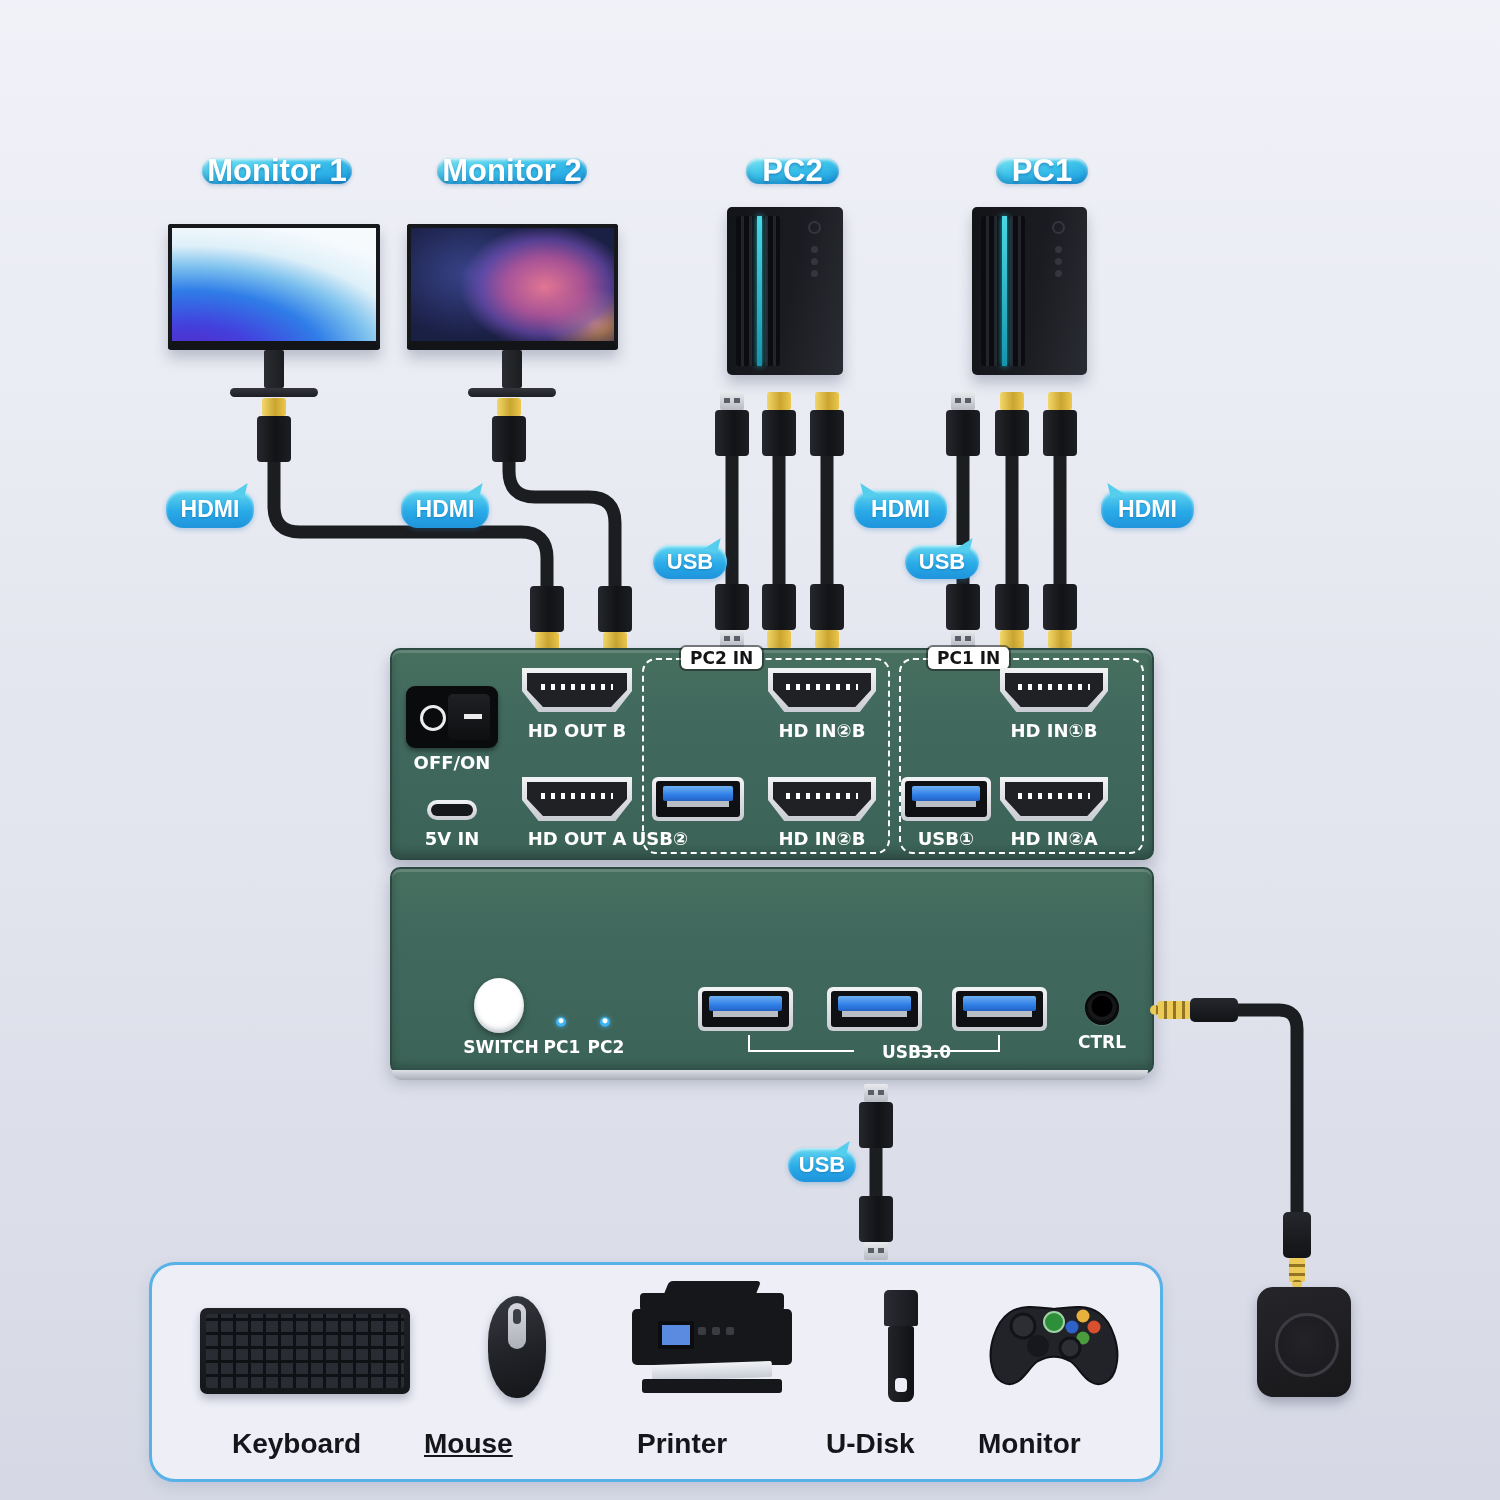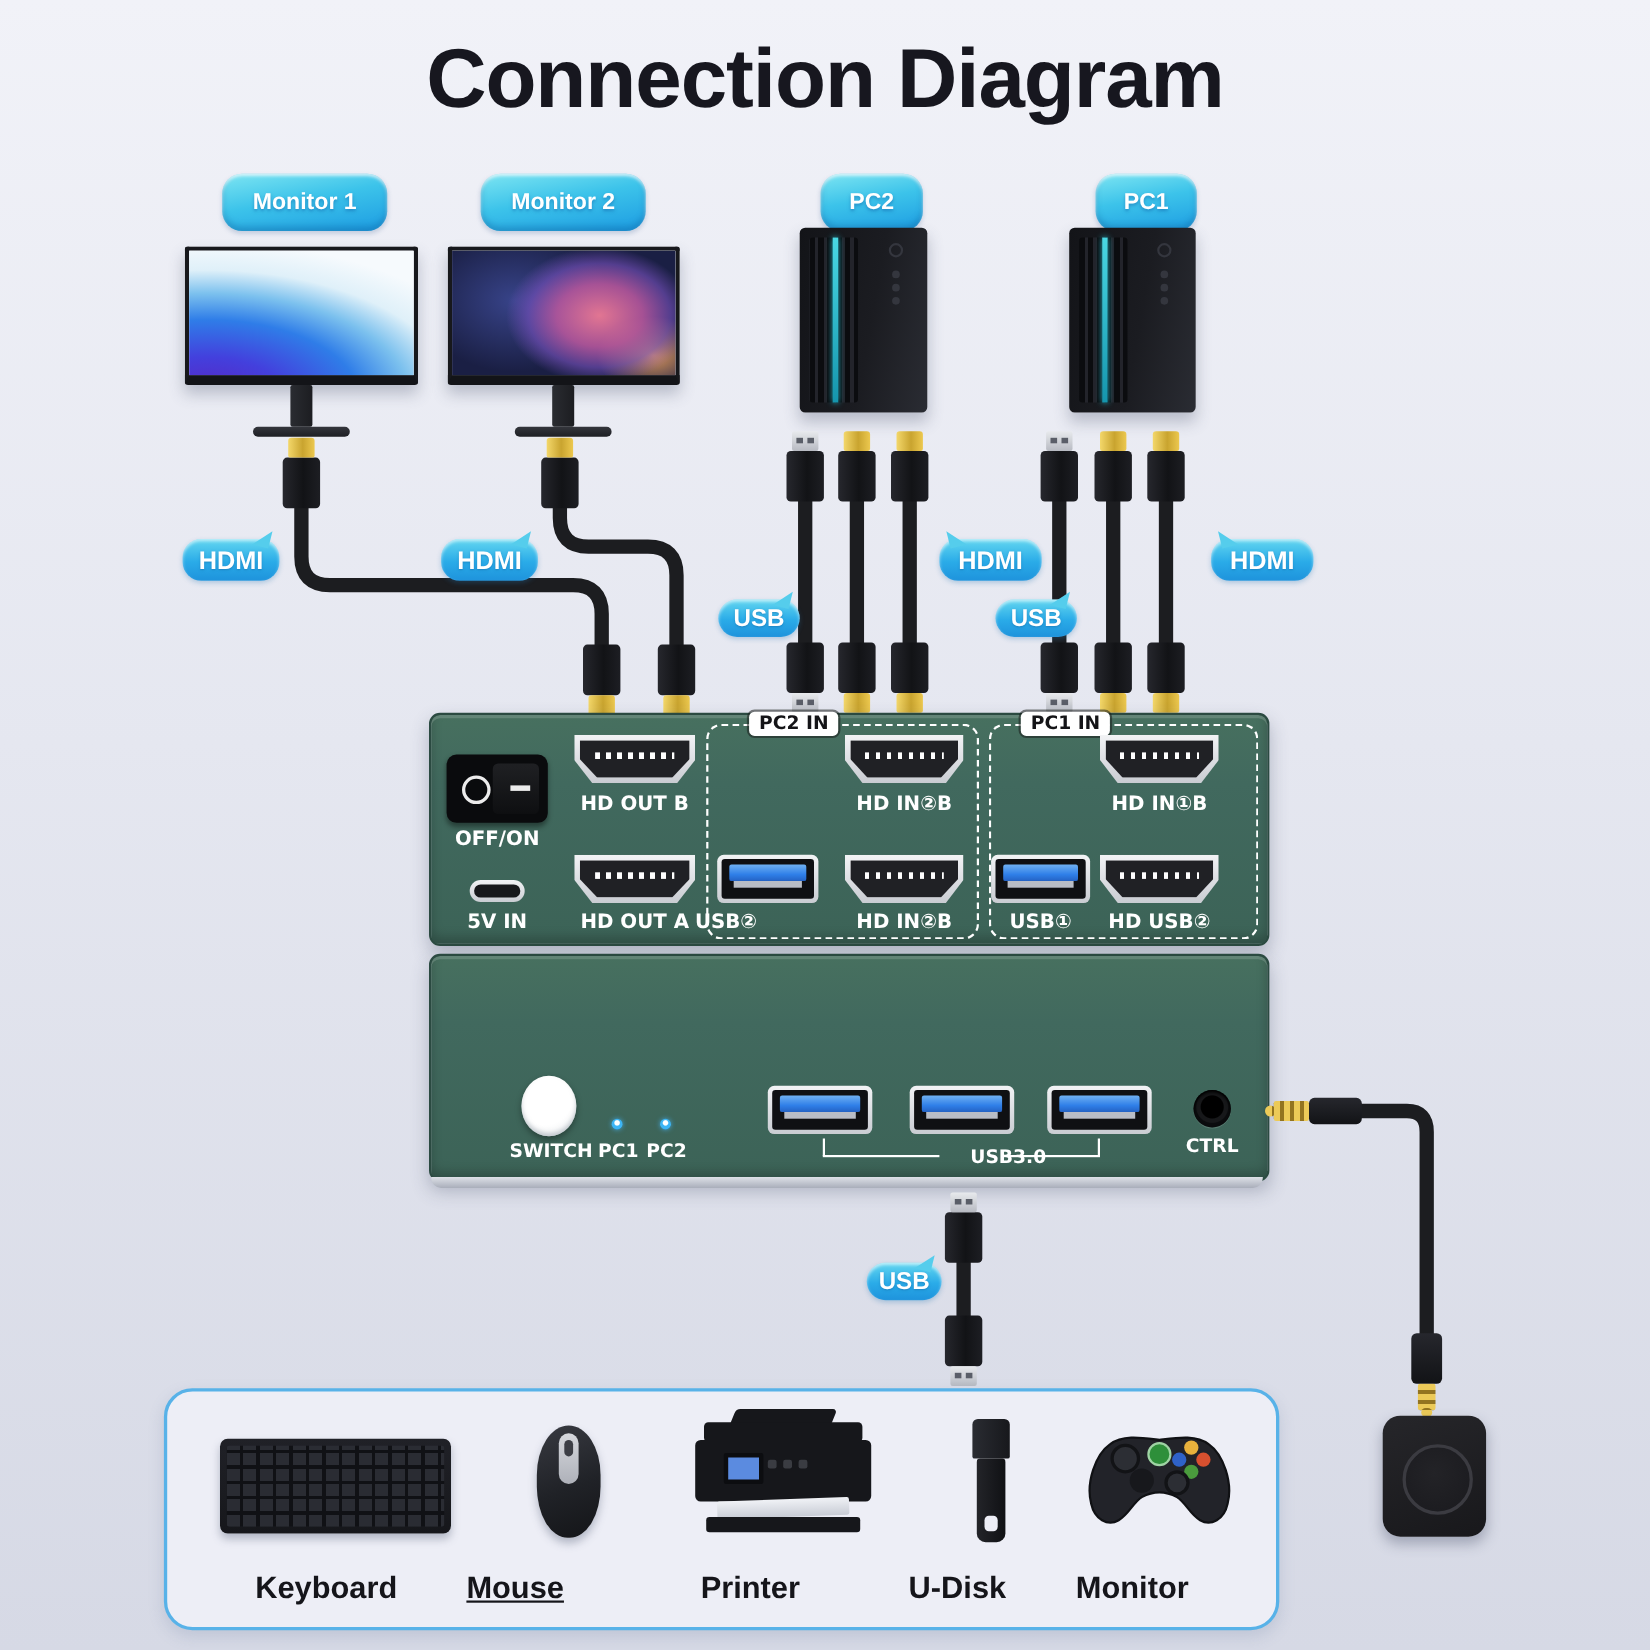--- a/index.html
+++ b/index.html
@@ -12,23 +12,23 @@
     --device-label:#15151a; --silver:#e6e7ea;
   }
   html,body{margin:0;padding:0;background:#cfd3e0;}
   .canvas{position:relative;width:1500px;height:1500px;overflow:hidden;
     background:linear-gradient(180deg,var(--bg-top) 0%,var(--bg-mid) 45%,var(--bg-bottom) 100%);
     font-family:"Liberation Sans",sans-serif;}
   .abs{position:absolute;}
   .title{left:0;top:28px;width:1500px;text-align:center;font-size:76px;font-weight:800;
     letter-spacing:-1px;color:var(--title);}
   
-  .pill{display:flex;align-items:center;justify-content:center;height:52px;border-radius:18px;
+  .pill{display:flex;align-items:center;justify-content:center;height:26px;border-radius:18px;
     background:linear-gradient(170deg,var(--pill-light) 0%,#3cc3ea 45%,var(--pill-dark) 100%);
-    color:#fff;font-weight:bold;font-size:21px;
+    color:#fff;font-weight:bold;font-size:31px;
     box-shadow:inset 0 -4px 6px rgba(10,90,150,.35), inset 0 2px 3px rgba(255,255,255,.75), 0 2px 4px rgba(80,110,160,.25);
     text-shadow:0 2px 3px rgba(20,100,170,.55);}
   
   .bubble{display:flex;align-items:center;justify-content:center;border-radius:17px;
     background:linear-gradient(180deg,var(--bubble-light) 0%,#2aabe8 55%,var(--bubble-dark) 100%);
     color:#fff;font-weight:bold;font-size:23px;
     box-shadow:inset 0 2px 3px rgba(255,255,255,.6), 0 2px 5px rgba(40,120,180,.3);
     text-shadow:0 1px 2px rgba(20,100,160,.5);}
   .bubble::after{content:'';position:absolute;top:-9px;width:0;height:0;
     border-bottom:16px solid #55cdec;}
@@ -122,21 +122,20 @@
   .remote{background:linear-gradient(160deg,#26262a,#18181b);border-radius:16px;box-shadow:0 6px 12px rgba(60,70,95,.35);}
   .remote::before{content:'';position:absolute;left:50%;top:50%;width:58px;height:58px;margin:-29px 0 0 -29px;
     border-radius:50%;border:3px solid #3b3b41;background:radial-gradient(circle at 45% 40%,#232327,#1a1a1e);}
   .prn{background:#16171b;border-radius:4px;}
 </style>
 </head>
 <body>
 
 <div class="canvas">
 
-  <div class="abs title">Connection Diagram</div>
 
   <div class="abs pill" style="left:202px;top:158px;width:150px;">Monitor 1</div>
   <div class="abs pill" style="left:437px;top:158px;width:150px;">Monitor 2</div>
   <div class="abs pill" style="left:746px;top:158px;width:93px;">PC2</div>
   <div class="abs pill" style="left:996px;top:158px;width:92px;">PC1</div>
 
   <div class="abs screen" style="left:168px;top:224px;width:204px;height:113px;">
     <div class="wall1"></div>
   </div>
   <div class="abs neck" style="left:264px;top:350px;width:20px;height:38px;"></div>
@@ -261,21 +260,21 @@
   <div class="abs hdmi-port" style="left:768px;top:777px;width:108px;height:44px;"></div>
   <div class="abs plabel" style="left:756px;top:828px;width:132px;">HD IN②B</div>
 
   <div class="abs dashed-box" style="left:899px;top:658px;width:241px;height:192px;"></div>
   <div class="abs chip" style="left:928px;top:647px;">PC1 IN</div>
   <div class="abs hdmi-port" style="left:1000px;top:668px;width:108px;height:44px;"></div>
   <div class="abs plabel" style="left:988px;top:720px;width:132px;">HD IN①B</div>
   <div class="abs usb-port" style="left:901px;top:777px;width:90px;height:44px;"></div>
   <div class="abs plabel" style="left:898px;top:828px;width:96px;">USB①</div>
   <div class="abs hdmi-port" style="left:1000px;top:777px;width:108px;height:44px;"></div>
-  <div class="abs plabel" style="left:988px;top:828px;width:132px;">HD USB②</div>
+  <div class="abs plabel" style="left:988px;top:828px;width:132px;">HD IN②A</div>
 
   <div class="abs panel" style="left:390px;top:867px;width:760px;height:203px;"></div>
   <div class="abs base-strip" style="left:392px;top:1070px;width:756px;height:10px;"></div>
   <div class="abs switch-btn" style="left:474px;top:978px;"></div>
   <div class="abs plabel" style="left:449px;top:1037px;width:104px;font-size:17px;">SWITCH</div>
   <div class="abs led" style="left:556px;top:1017px;"></div>
   <div class="abs plabel" style="left:540px;top:1037px;width:44px;font-size:17px;">PC1</div>
   <div class="abs led" style="left:600px;top:1017px;"></div>
   <div class="abs plabel" style="left:584px;top:1037px;width:44px;font-size:17px;">PC2</div>
   <div class="abs usb-port" style="left:698px;top:987px;width:95px;height:44px;"></div>

